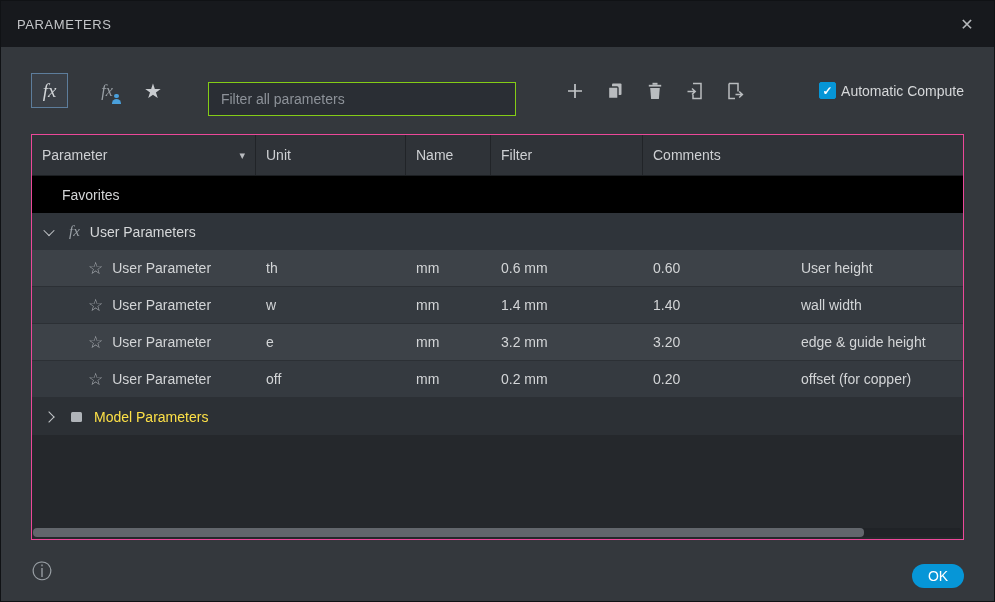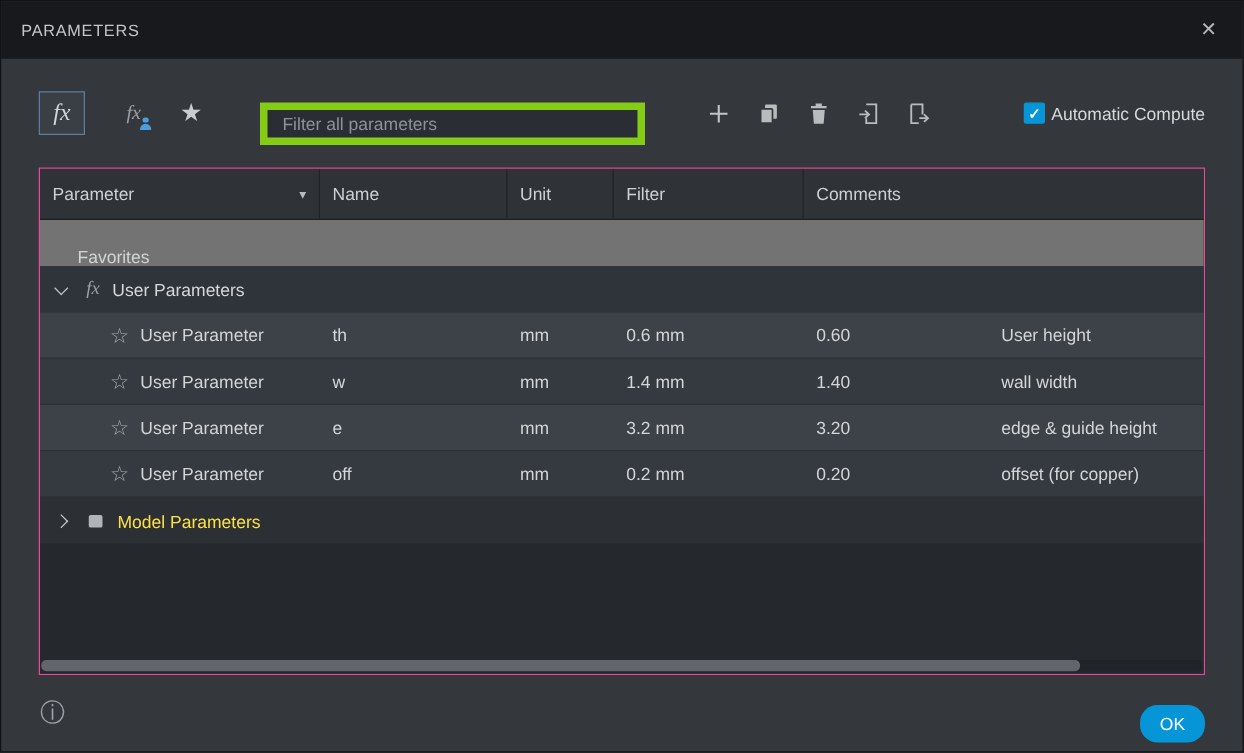--- a/index.html
+++ b/index.html
@@ -60,21 +60,21 @@
   }
   .person::after {
     content: ""; position: absolute; bottom: 0; left: 1px;
     width: 8.5px; height: 4.5px; border-radius: 5px 5px 0 0; background: #4aa0dc;
   }
   .star-toolbar { font-size: 20px; color: #c9ccd0; margin-right: 46px; cursor: pointer; }
 
   .filter-input {
     width: 308px; height: 34px;
     background: #2a2e34;
-    border: 6px solid #84cc16;
+    border: 1px solid #84cc16;
     color: #fca5a5; font-size: 14px;
     padding: 0 12px;
     font-family: "Liberation Sans", sans-serif;
     outline: none;
     margin-top: 16px;
   }
   .filter-input::placeholder { color: #8d9299; }
 
   .tool-icons { display: flex; align-items: center; margin-left: 48px; }
   .icon-btn {
@@ -119,21 +119,21 @@
     font-size: 14px; color: #ced0d3;
     border-right: 1px solid #212428;
   }
   .th:last-child { border-right: none; }
   .th .caret { margin-left: auto; font-size: 11px; color: #b9bcbf; }
 
   .row { flex: 0 0 37px; display: flex; align-items: center; font-size: 14px; }
   .row.grid-cols { display: grid; align-items: center; }
   .cell { padding: 0 10px; overflow: hidden; white-space: nowrap; height: 100%; display: flex; align-items: center; }
 
-  .row-favorites { background: #737373; padding-left: 30px; color: #d2d4d6; align-items: flex-end; }
+  .row-favorites { background: #000000; padding-left: 30px; color: #d2d4d6; }
   .row-group { background: #2f343a; padding-left: 13px; color: #d6d8da; }
   .row-model { background: #2c3035; padding-left: 13px; color: #fde047; }
 
   .chev { width: 8px; height: 8px; border-right: 1.6px solid #c3c6c9; border-bottom: 1.6px solid #c3c6c9; display: inline-block; flex: 0 0 auto; }
   .chev.down { transform: rotate(45deg) translate(-1px, -1px); }
   .chev.right { transform: rotate(-45deg); }
 
   .group-fx {
     font-family: "Liberation Serif", serif; font-style: italic;
     font-size: 15px; color: #9aa0a6; margin: 0 10px 0 16px;
@@ -156,21 +156,21 @@
   }
 
   
   .footer { flex: 1 1 auto; position: relative; }
   .info-icon {
     position: absolute; left: 31px; top: 50%; transform: translateY(-50%);
     font-size: 20px; color: #9aa0a6; cursor: pointer; line-height: 1;
   }
   .ok-btn {
     position: absolute; right: 30px; top: 24px;
-    width: 52px; height: 30px;
+    width: 52px; height: 24px;
     background: var(--accent); color: #fff;
     border: none; border-radius: 14px;
     font-size: 14px; font-family: "Liberation Sans", sans-serif;
     cursor: pointer;
     margin-left: 28px;
   }
 </style>
 </head>
 <body style="--accent: #0696d7;">
 
@@ -232,22 +232,22 @@
     </div>
   </div>
 
   <div class="table-wrap">
 
     <div class="thead grid-cols">
       <div class="th">
         <span>Parameter</span>
         <span class="caret">▾</span>
       </div>
+      <div class="th">Unit</div>
       <div class="th">Name</div>
-      <div class="th">Unit</div>
       <div class="th">Filter</div>
       <div class="th">Comments</div>
     </div>
 
     <div class="row row-favorites">
       <span>Favorites</span>
     </div>
 
     <div class="row row-group">
       <span class="chev down"></span>

